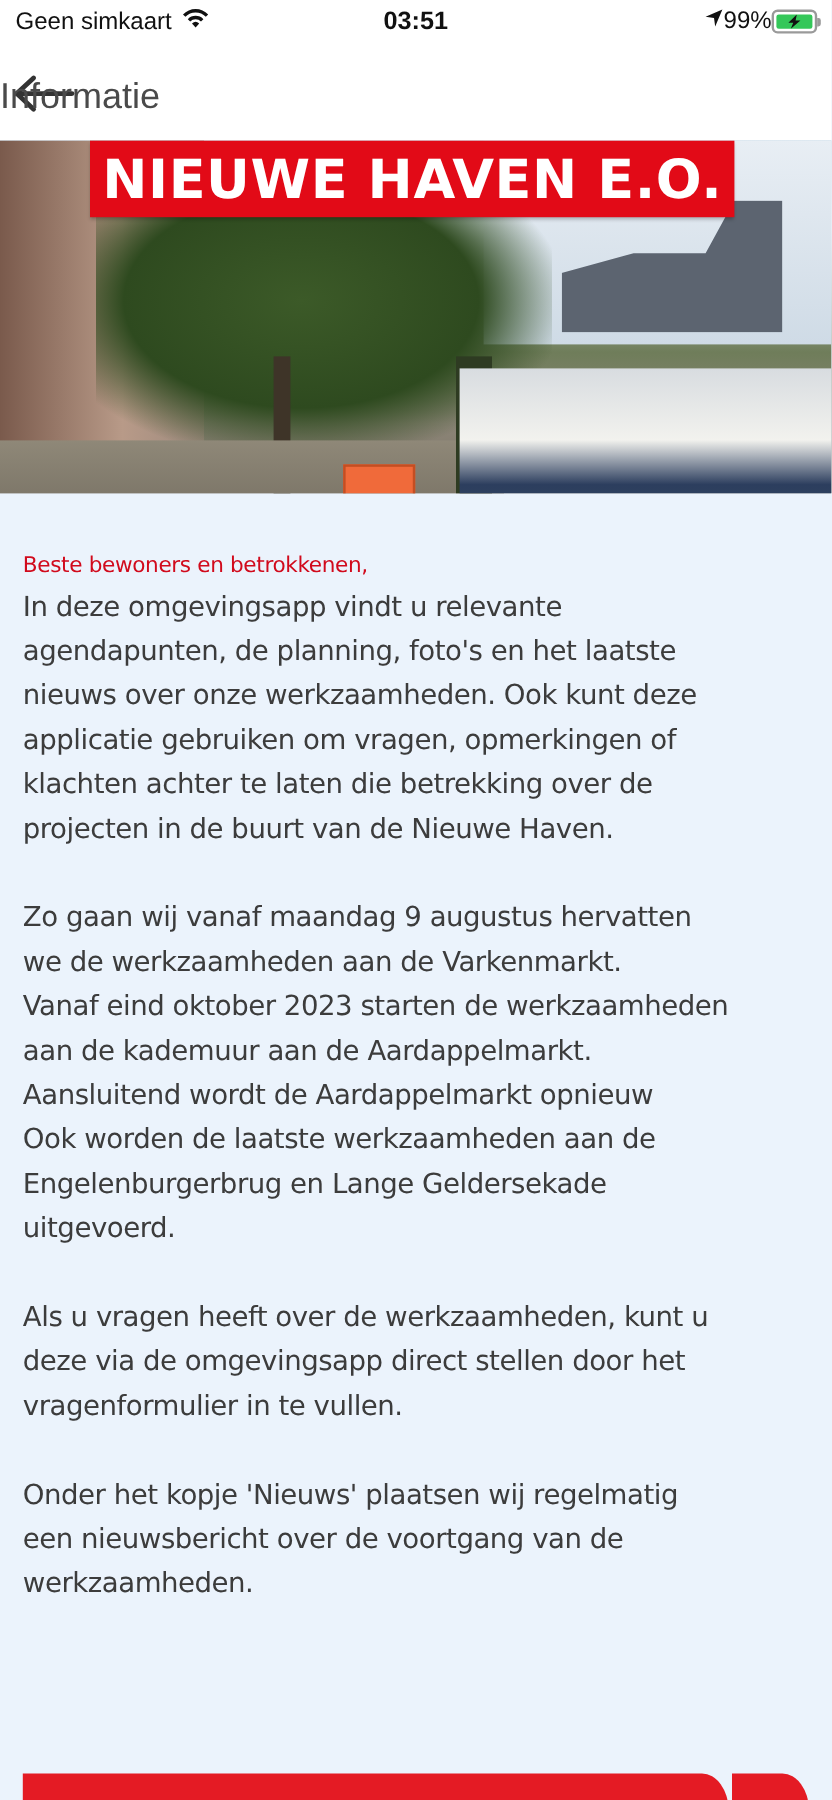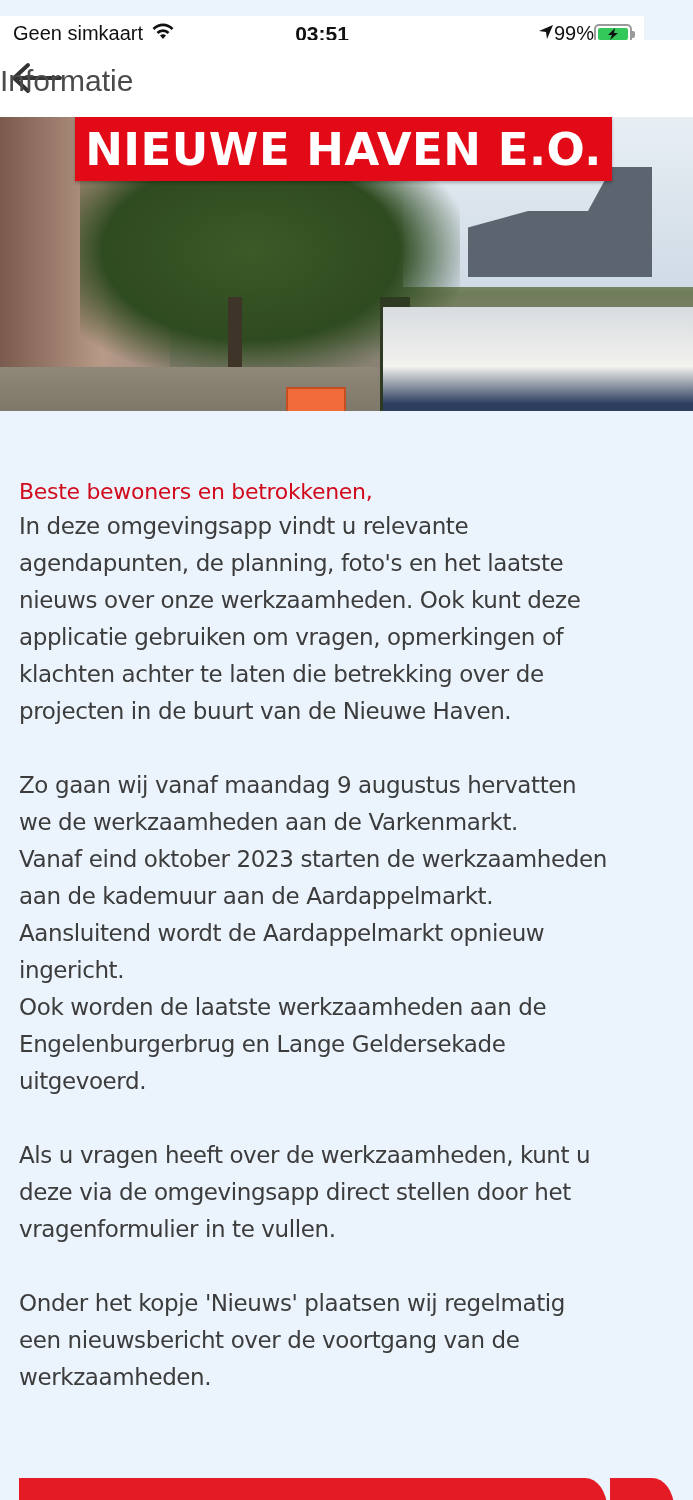--- a/index.html
+++ b/index.html
@@ -1,19 +1,19 @@
 <!DOCTYPE html>
 <html><head>
 <meta charset="utf-8">
 <style>
   * { box-sizing: border-box; margin: 0; padding: 0; }
   html, body { width: 693px; height: 1500px; overflow: hidden; background: #ebf3fc; }
   body { font-family: "Liberation Sans", "DejaVu Sans", sans-serif; position: relative; }
 
-  .status-bar { position: absolute; top: 16px; left: 0; width: 644px; height: 40px; background: #ffffff; color: #111; }
+  .status-bar { position: absolute; top: 0; left: 0; width: 693px; height: 40px; background: #ffffff; color: #111; }
   .status-left { position: absolute; left: 13px; top: 6px; font-size: 20px; display: flex; align-items: center; gap: 8px; }
   .status-time { position: absolute; left: 0; right: 0; top: 6px; text-align: center; font-size: 21px; font-weight: bold; }
   .status-right { position: absolute; right: 12px; top: 6px; font-size: 20px; display: flex; align-items: center; gap: 0; }
   .battery { width: 38px; height: 20px; border: 2px solid #9a9a9a; border-radius: 5px; position: relative; padding: 2px; }
   .battery-fill { width: 100%; height: 100%; background: #34c759; border-radius: 2px; position: relative; }
   .battery-nub { position: absolute; right: -5px; top: 5px; width: 3px; height: 7px; background: #9a9a9a; border-radius: 0 2px 2px 0; }
 
   .nav-bar { position: absolute; top: 40px; left: 0; width: 693px; height: 77px; background: #ffffff; }
   .back-button { position: absolute; left: 10px; top: 18px; width: 54px; height: 40px; cursor: pointer; }
   .nav-title { position: absolute; left: 0; right: 0; top: 24px; font-size: 30px; color: #4a4a4a; }
@@ -26,21 +26,21 @@
   .hero .trunk { position: absolute; left: 228px; top: 180px; width: 14px; height: 160px; background: #3e3428; }
   .hero .church { position: absolute; right: 25px; top: 50px; width: 200px; height: 110px; background: #5c6470; clip-path: polygon(0 100%, 0 55%, 30% 40%, 60% 40%, 72% 0, 92% 0, 92% 100%); }
   .hero .quay { position: absolute; left: 0; top: 250px; width: 420px; height: 89px; background: linear-gradient(180deg, #8f8878, #6e685c); }
   .hero .boats { position: absolute; right: 0; top: 190px; width: 310px; height: 149px; background: linear-gradient(180deg, #d8dce0 0%, #f2f2ee 40%, #2c3e5e 65%, #34485e 100%); }
   .hero .crate { position: absolute; left: 286px; top: 270px; width: 60px; height: 40px; background: #f06a3a; border: 2px solid #c44e22; }
   .hero .water { position: absolute; left: 380px; top: 180px; width: 30px; height: 159px; background: #2e3b22; }
   .hero-title-box { position: absolute; left: 75px; top: 0; width: 537px; height: 64px; background: #e20a17; display: flex; align-items: center; justify-content: center; box-shadow: 0 2px 3px rgba(0,0,0,0.25); }
   .hero-title { color: #ffffff; font-weight: bold; font-size: 45px; letter-spacing: 0.5px; font-family: "DejaVu Sans", sans-serif; }
 
   .content { position: absolute; top: 456px; left: 0; width: 693px; padding: 0 19px; }
-  .greeting { margin-top: 20px; font-size: 22px; color: #d10a1c; line-height: 32px; font-family: "DejaVu Sans", sans-serif; letter-spacing: -0.3px; }
+  .greeting { font-size: 18px; color: #d10a1c; line-height: 32px; font-family: "DejaVu Sans", sans-serif; letter-spacing: -0.3px; }
   .paragraph { font-size: 23px; color: #3c3c3c; line-height: 37px; font-family: "DejaVu Sans", sans-serif; letter-spacing: -0.4px; }
   .p-gap { height: 37px; }
   .first-para { }
 
   .footer-banner { position: absolute; left: 19px; top: 1478px; width: 655px; height: 30px; display: flex; }
   .footer-red-main { width: 588px; height: 100%; background: #e41b24; border-top-right-radius: 22px 30px; }
   .footer-red-small { width: 64px; height: 100%; background: #e41b24; margin-left: 3px; border-top-right-radius: 22px 30px; }
 </style>
 </head>
 <body>
@@ -112,21 +112,20 @@
     <div>projecten in de buurt van de Nieuwe Haven.</div>
   </div>
   <div class="p-gap"></div>
 
   <div class="paragraph">
     <div>Zo gaan wij vanaf maandag 9 augustus hervatten</div>
     <div>we de werkzaamheden aan de Varkenmarkt.</div>
     <div>Vanaf eind oktober 2023 starten de werkzaamheden</div>
     <div>aan de kademuur aan de Aardappelmarkt.</div>
     <div>Aansluitend wordt de Aardappelmarkt opnieuw</div>
-    <div>ingericht.</div>
     <div>Ook worden de laatste werkzaamheden aan de</div>
     <div>Engelenburgerbrug en Lange Geldersekade</div>
     <div>uitgevoerd.</div>
   </div>
   <div class="p-gap"></div>
 
   <div class="paragraph">
     <div>Als u vragen heeft over de werkzaamheden, kunt u</div>
     <div>deze via de omgevingsapp direct stellen door het</div>
     <div>vragenformulier in te vullen.</div>

